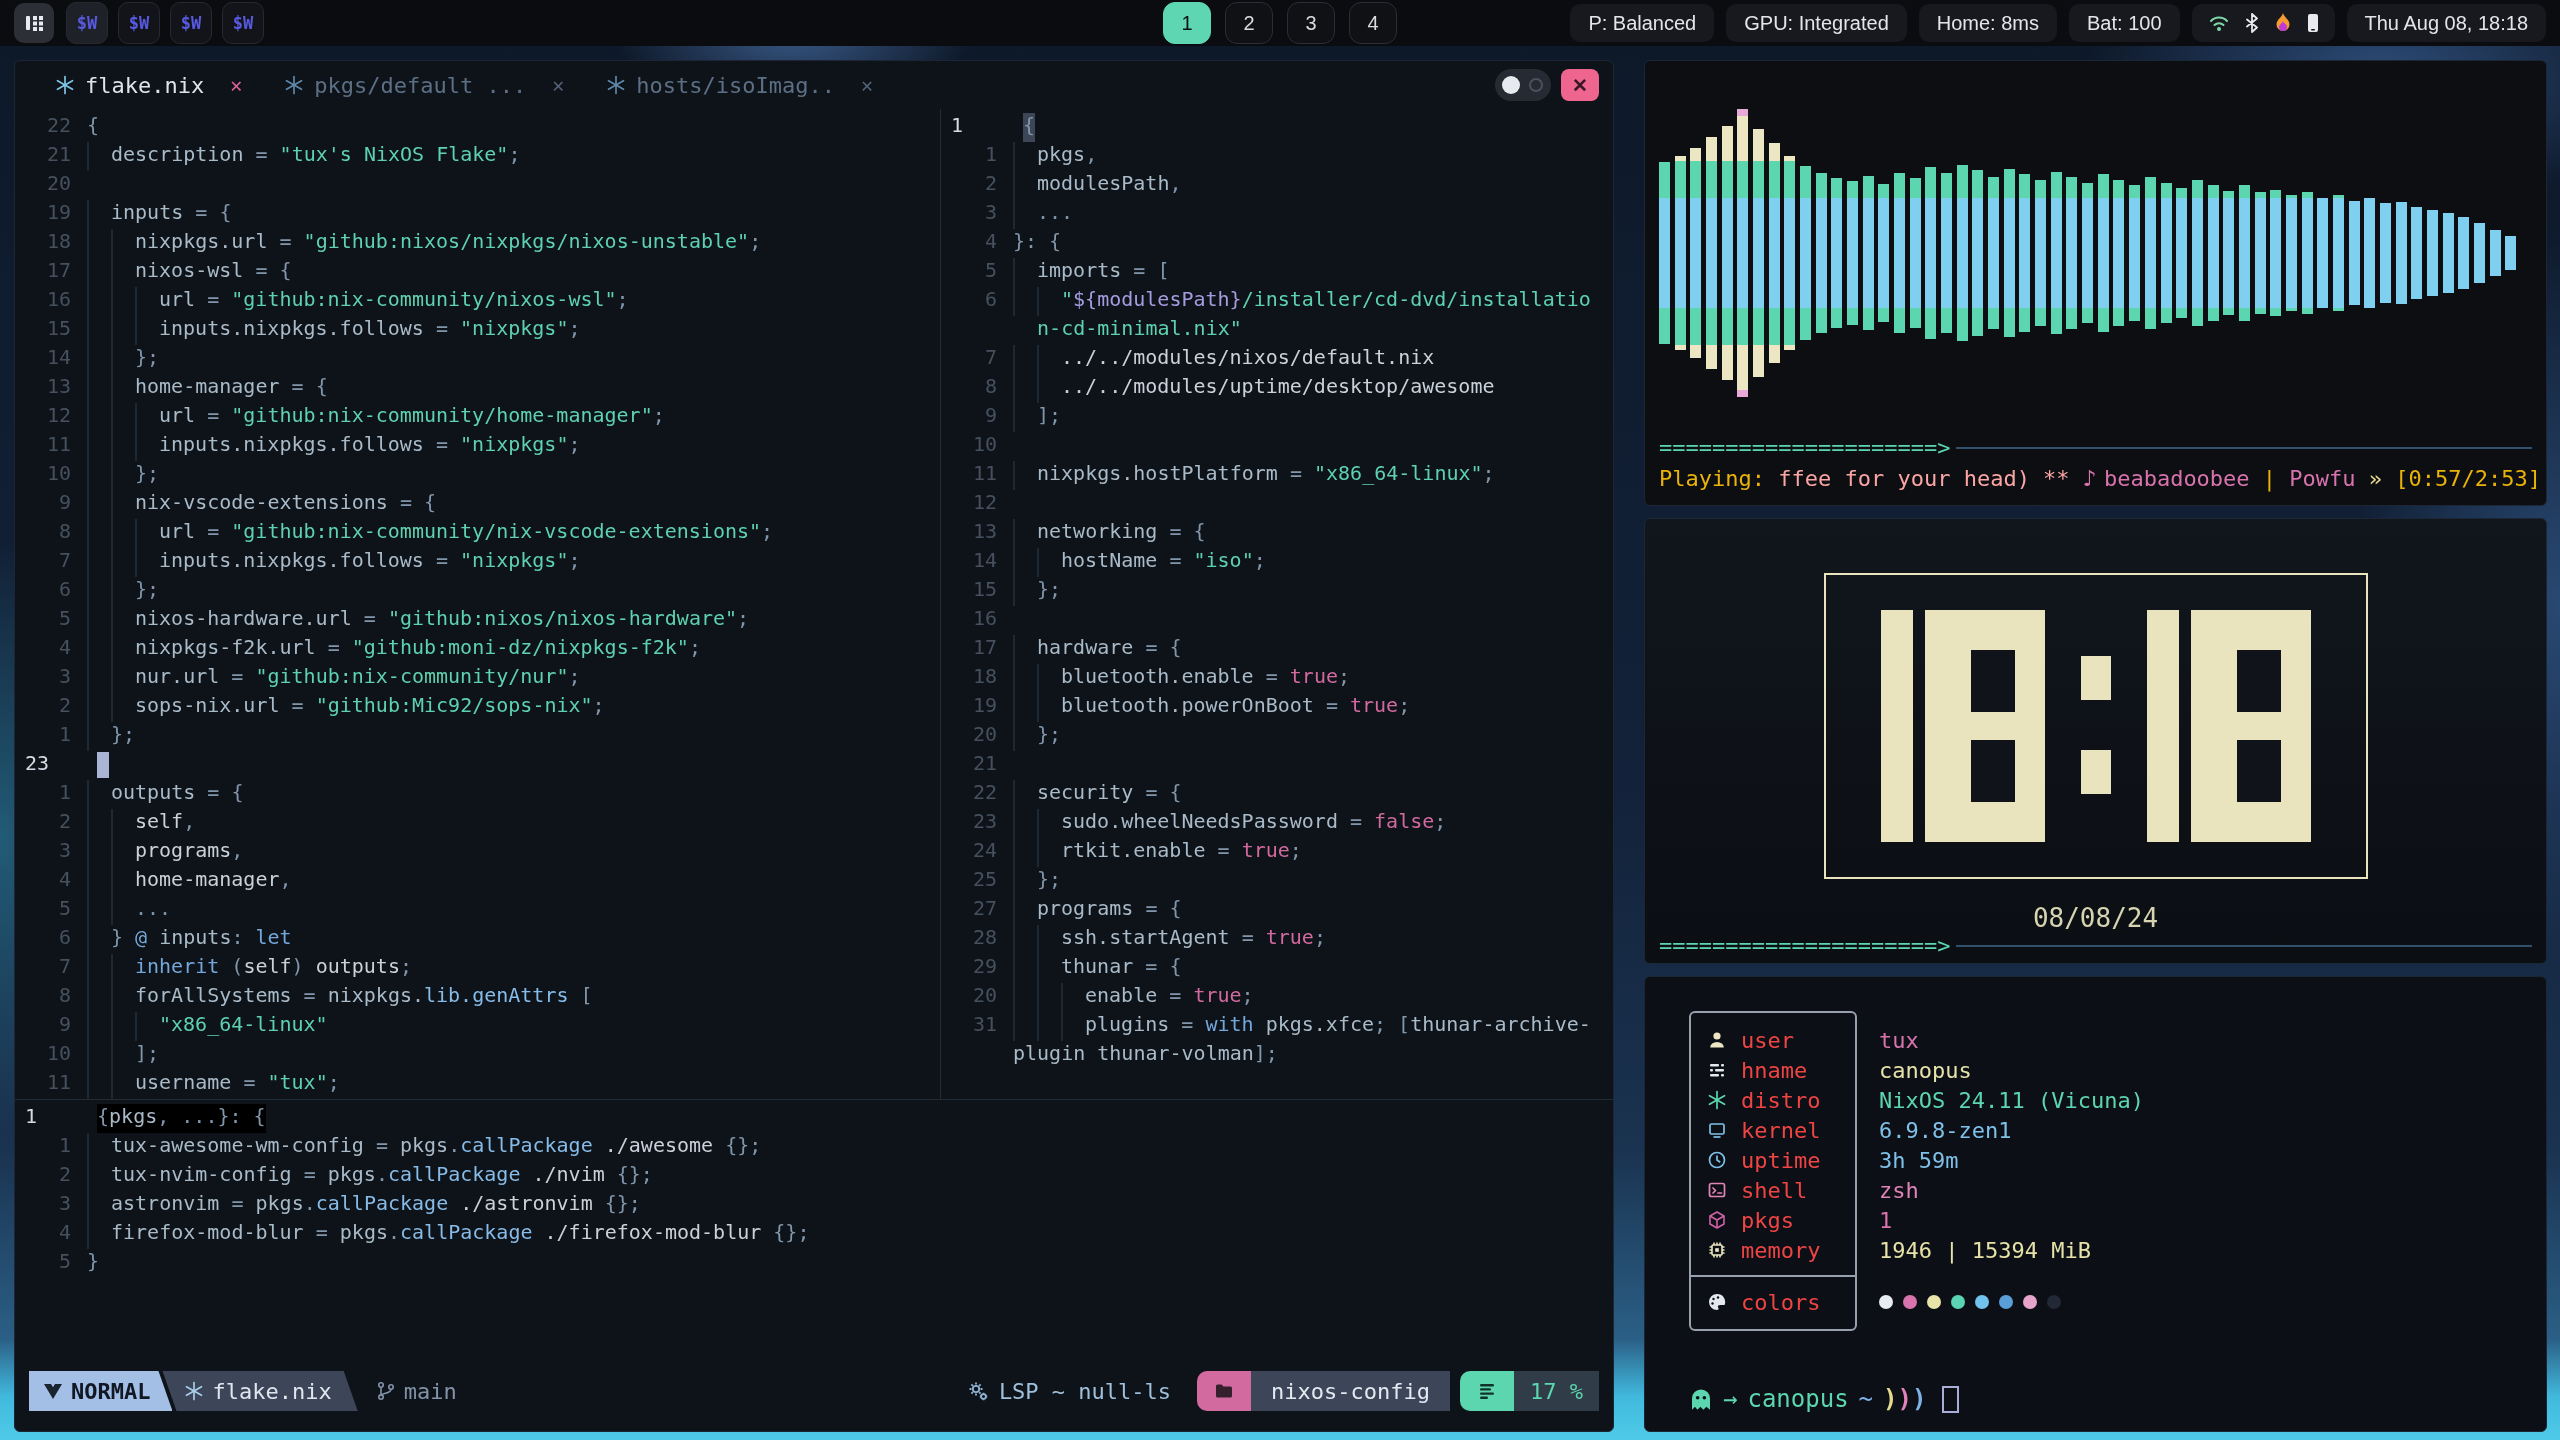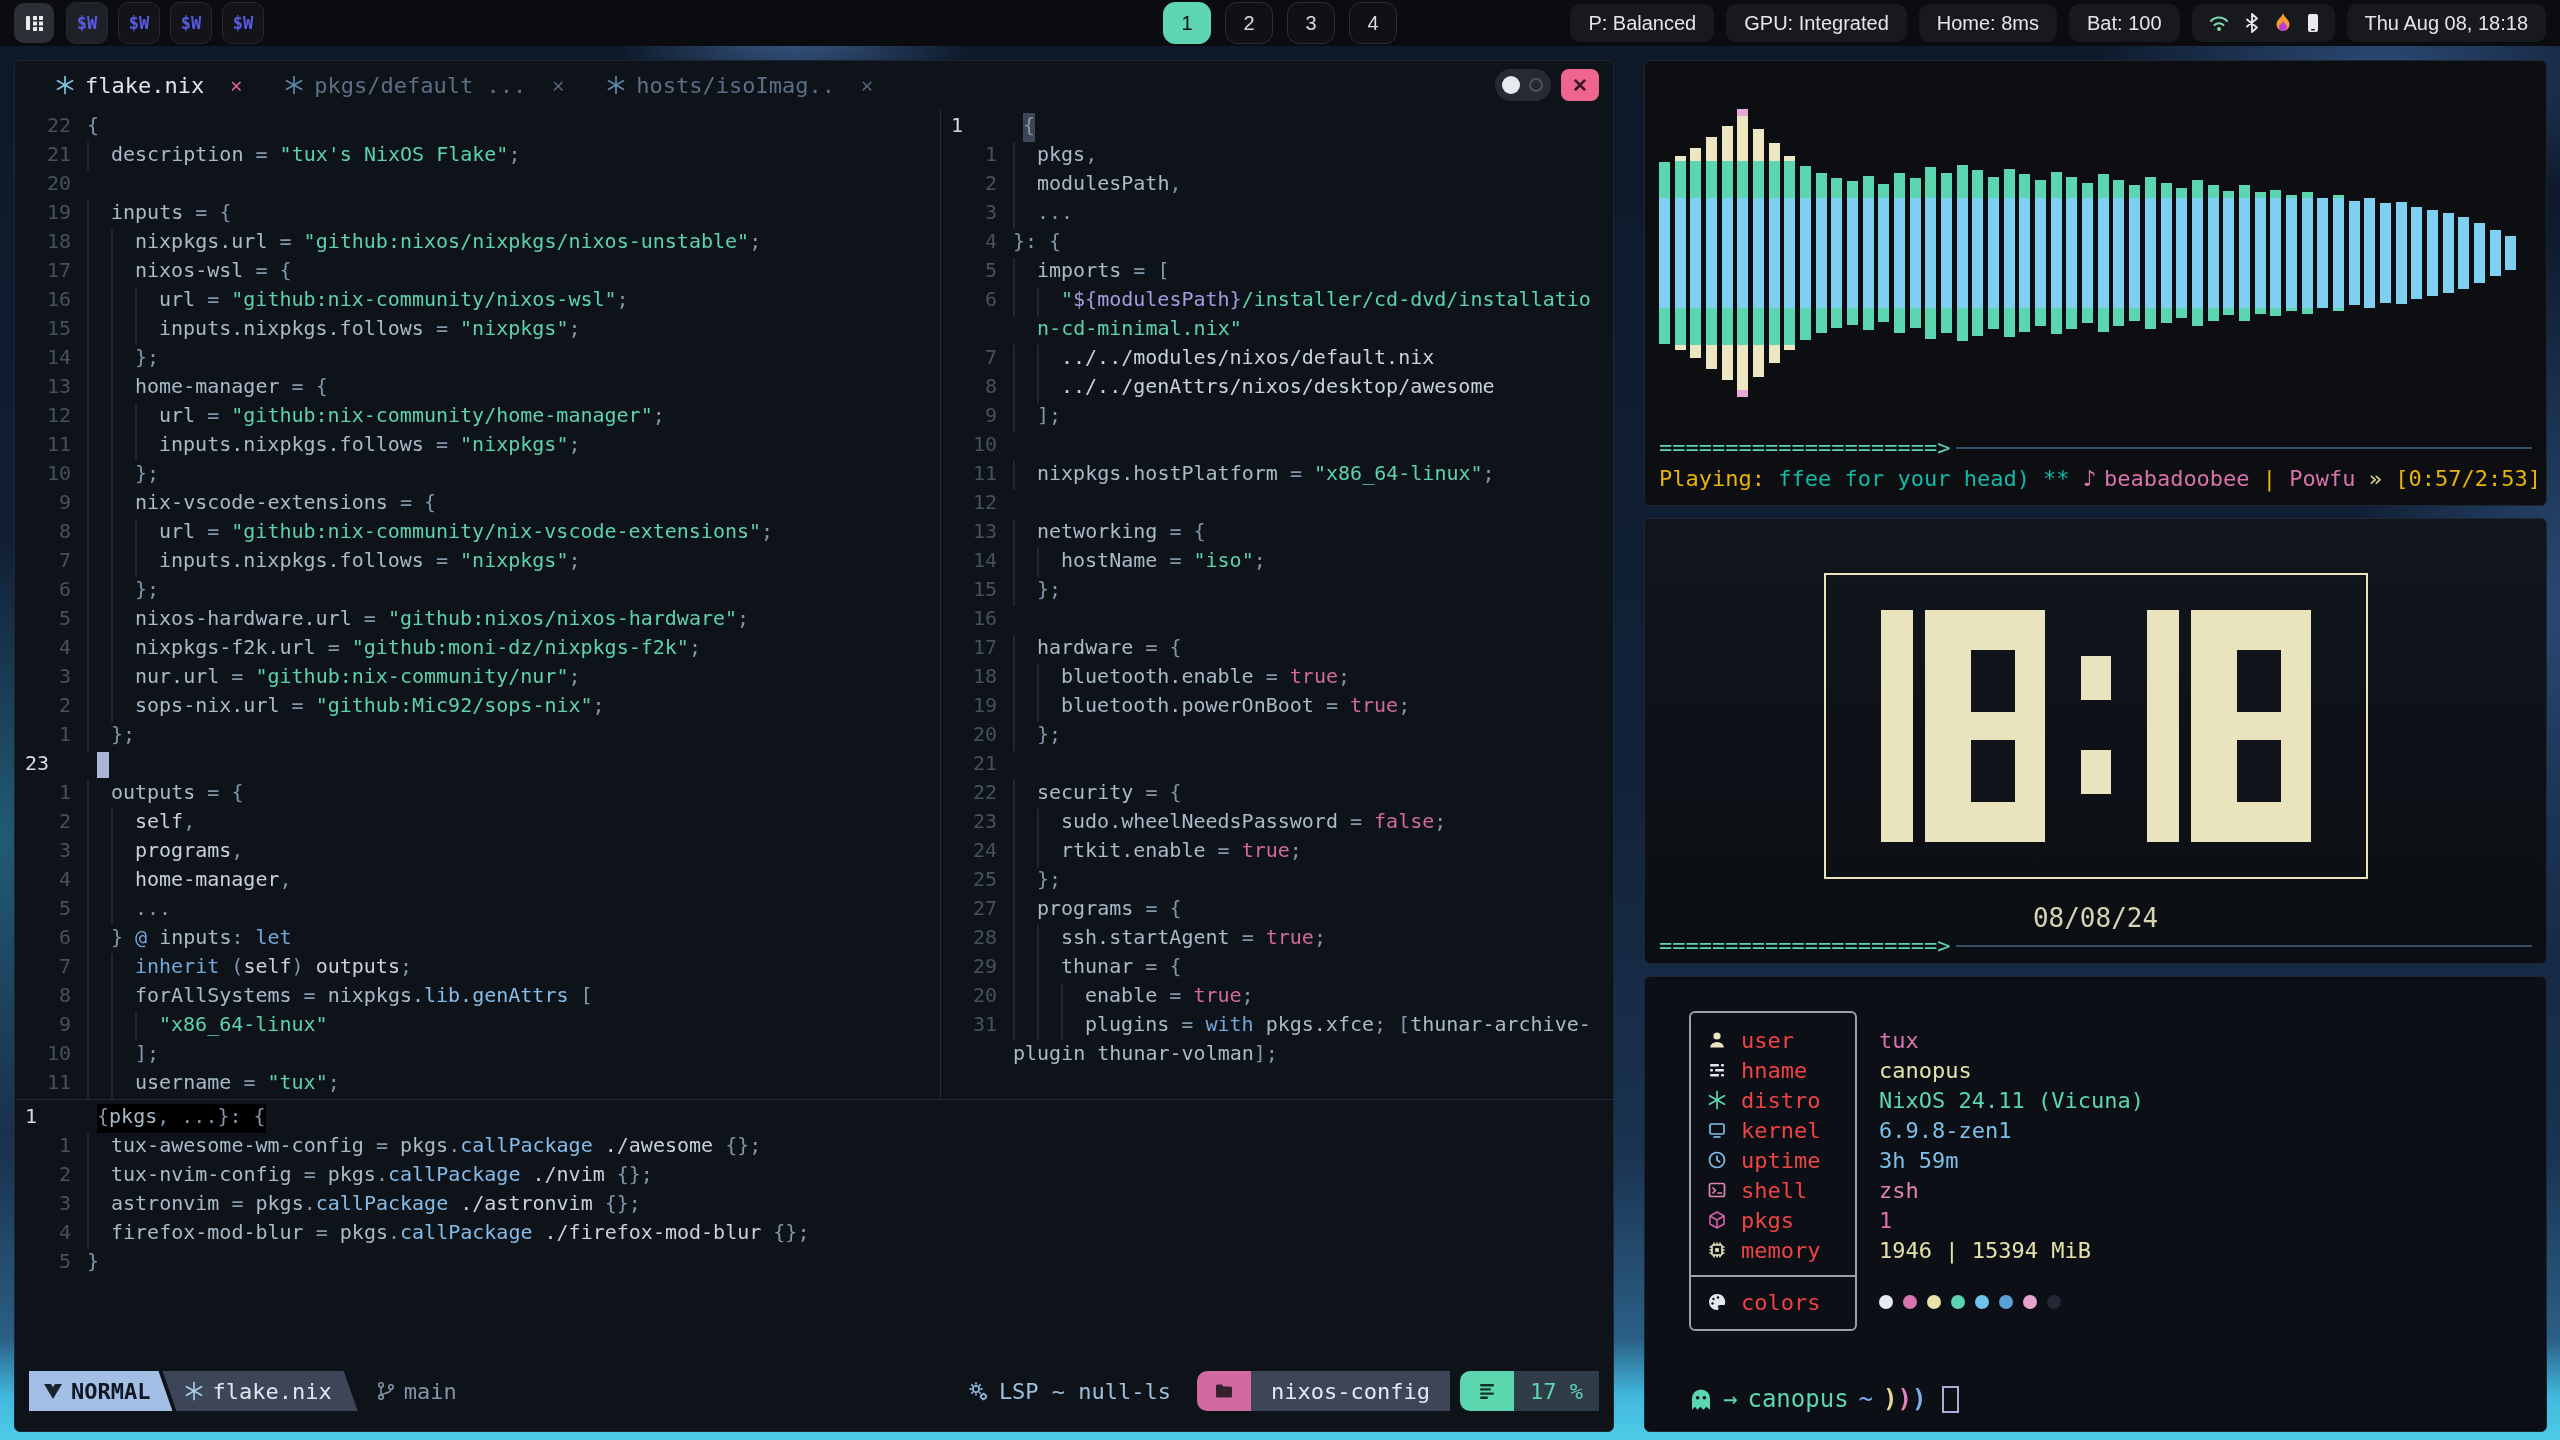--- a/index.html
+++ b/index.html
@@ -73,21 +73,21 @@
   .cap.teal{background:#5cd6ae;color:#123428;}
   .seg.proj{background:#3c4658;color:#e4eaf2;padding:0 20px;margin-right:10px;}
   .seg.scroll{background:#313c49;color:#5cd6ae;padding:0 16px;}
   
   #musicwin{left:1644px;top:60px;width:903px;height:446px;background:#0c0e12;display:flex;flex-direction:column;}
   .viz{flex:1;margin:14px 14px 4px;display:flex;align-items:center;justify-content:space-between;overflow:hidden;}
   .bar{width:11px;flex:none;display:flex;flex-direction:column;align-items:stretch;justify-content:center;}
   .prog{display:flex;align-items:center;font:22px "DejaVu Sans Mono",monospace;color:#5cd6ae;padding:0 14px;flex:none;}
   .prog .rule{flex:1;height:2px;background:#33506b;margin-left:6px;}
   .playing{font:22px "DejaVu Sans Mono",monospace;padding:6px 6px 14px 14px;color:#ccd6e0;white-space:nowrap;flex:none;}
-  .pl-title{color:#14b8a6}.pl-artist{color:#d873ae}.pl-note{font-family:"DejaVu Sans",sans-serif;color:#d873ae}
+  .pl-title{color:#fca5a5}.pl-artist{color:#d873ae}.pl-note{font-family:"DejaVu Sans",sans-serif;color:#d873ae}
   .pl-chev{color:#e4d98e}.pl-sep,.pl-time,.pl-prefix{color:#eab308}
   #clockwin{left:1644px;top:518px;width:903px;height:446px;background:linear-gradient(180deg,#11161d,#0b0e13);display:flex;flex-direction:column;}
   .clockbox{margin:54px auto 0;width:540px;height:302px;border:2px solid #e9e4bd;display:flex;align-items:center;justify-content:center;flex:none;}
   .digit{position:relative;height:232px;background:#e9e4bd;flex:none;}
   .digit.one{width:32px;}
   .digit.eight{width:120px;margin-left:12px;}
   .digit .hole{position:absolute;left:46px;width:44px;height:62px;background:#10141a;}
   .digit .h1{top:40px;} .digit .h2{top:130px;}
   .colon{width:30px;height:232px;position:relative;margin:0 36px;flex:none;}
   .colon div{position:absolute;left:0;width:30px;height:44px;background:#e9e4bd;}
@@ -285,21 +285,21 @@
       <div class="pane rightp" id="pane-right">
           <div class="cl"><span class="ln cur">1</span><span class="tk-p cur-dim">{</span></div>
           <div class="cl"><span class="ln">1</span><span class="ic"></span><span class="tk-k">pkgs</span><span class="tk-p">,</span></div>
           <div class="cl"><span class="ln">2</span><span class="ic"></span><span class="tk-k">modulesPath</span><span class="tk-p">,</span></div>
           <div class="cl"><span class="ln">3</span><span class="ic"></span><span class="tk-p">...</span></div>
           <div class="cl"><span class="ln">4</span><span class="tk-p">}: {</span></div>
           <div class="cl"><span class="ln">5</span><span class="ic"></span><span class="tk-k">imports </span><span class="tk-p">= [</span></div>
           <div class="cl"><span class="ln">6</span><span class="ic"></span><span class="ic"></span><span class="tk-s">"</span><span class="tk-v">${modulesPath}</span><span class="tk-s">/installer/cd-dvd/installatio</span></div>
           <div class="cl"><span class="ln"></span><span class="tk-s">  n-cd-minimal.nix"</span></div>
           <div class="cl"><span class="ln">7</span><span class="ic"></span><span class="ic"></span><span class="tk-w">../../modules/nixos/default.nix</span></div>
-          <div class="cl"><span class="ln">8</span><span class="ic"></span><span class="ic"></span><span class="tk-w">../../genAttrs/nixos/desktop/awesome</span></div>
+          <div class="cl"><span class="ln">8</span><span class="ic"></span><span class="ic"></span><span class="tk-w">../../modules/uptime/desktop/awesome</span></div>
           <div class="cl"><span class="ln">9</span><span class="ic"></span><span class="tk-p">];</span></div>
           <div class="cl"><span class="ln">10</span></div>
           <div class="cl"><span class="ln">11</span><span class="ic"></span><span class="tk-k">nixpkgs.hostPlatform </span><span class="tk-p">= </span><span class="tk-s">"x86_64-linux"</span><span class="tk-p">;</span></div>
           <div class="cl"><span class="ln">12</span></div>
           <div class="cl"><span class="ln">13</span><span class="ic"></span><span class="tk-k">networking </span><span class="tk-p">= {</span></div>
           <div class="cl"><span class="ln">14</span><span class="ic"></span><span class="ic"></span><span class="tk-k">hostName </span><span class="tk-p">= </span><span class="tk-s">"iso"</span><span class="tk-p">;</span></div>
           <div class="cl"><span class="ln">15</span><span class="ic"></span><span class="tk-p">};</span></div>
           <div class="cl"><span class="ln">16</span></div>
           <div class="cl"><span class="ln">17</span><span class="ic"></span><span class="tk-k">hardware </span><span class="tk-p">= {</span></div>
           <div class="cl"><span class="ln">18</span><span class="ic"></span><span class="ic"></span><span class="tk-k">bluetooth.enable </span><span class="tk-p">= </span><span class="tk-b">true</span><span class="tk-p">;</span></div>

